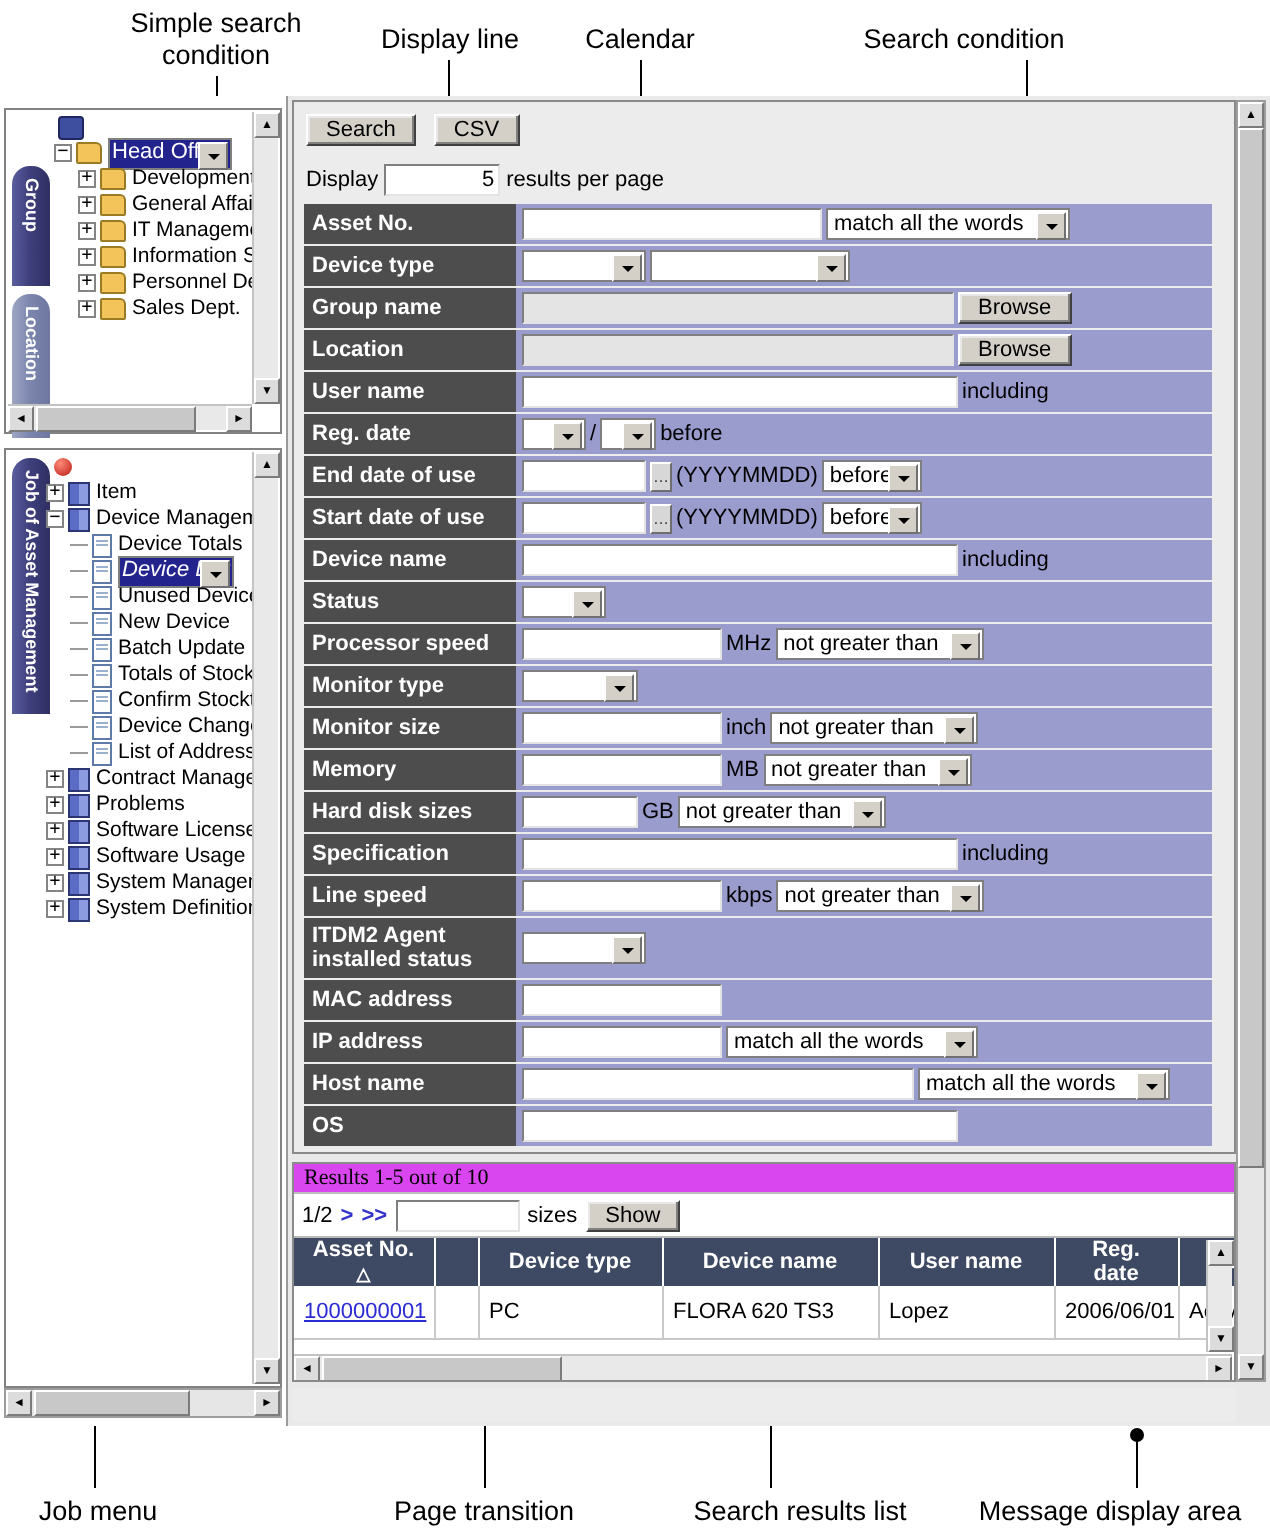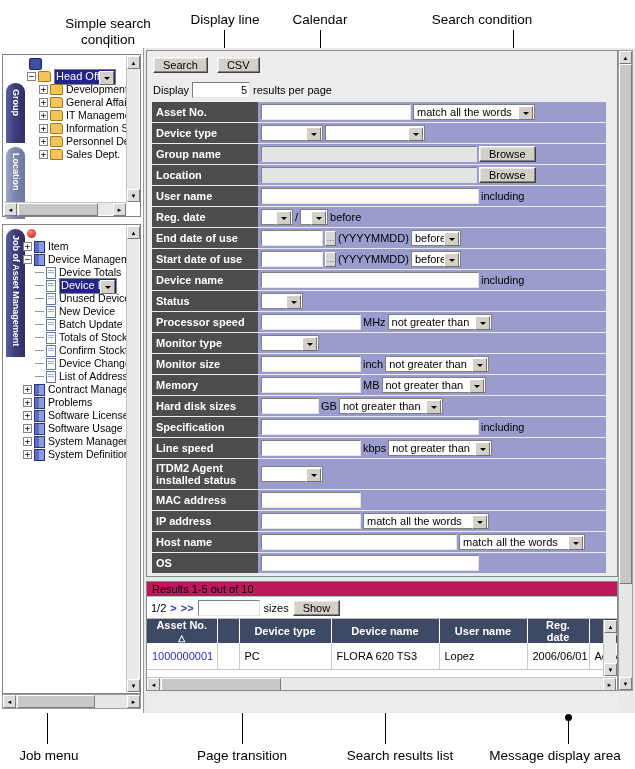--- a/index.html
+++ b/index.html
@@ -243,23 +243,24 @@
 
   
   #resultpane {
     position: absolute; left: 2px; top: 533px;
     width: 472px; height: 110px;
     background: #ffffff;
     border: 1px solid #8a8a8a;
     overflow: hidden;
   }
   .resbar {
-    height: 15px; background: #be185d;
+    height: 15px; background: #d946ef;
     font-size: 11px; padding: 1px 0 0 5px; color: #000;
     border-bottom: 1px solid #bdbdbd;
+    font-family: Liberation Serif, serif;
   }
   .pagebar {
     height: 22px; display: flex; align-items: center; gap: 4px;
     padding: 0 4px; font-size: 11px; background: #fff;
     border-bottom: 1px solid #b9b9b9;
   }
   .pagenum { font-size: 11px; }
   .pglink { color: #3333cc; font-weight: bold; font-size: 11px; cursor: pointer; }
   table.results {
     width: 100%; border-collapse: collapse; table-layout: fixed;
@@ -270,40 +271,40 @@
     font-size: 11px; height: 22px;
     border-right: 1px solid #ffffff;
     padding: 0 6px;
   }
   table.results td {
     height: 26px; border-right: 1px solid #c9c9c9;
     border-bottom: 1px solid #c9c9c9;
     padding: 0 5px; color: #000; font-size: 11px;
     background: #ffffff;
   }
-  .assetlink { color: #2b2bd4; }
+  .assetlink { color: #2b2bd4; text-decoration: underline; }
   .sortarrow { font-size: 9px; }
 
   
   #mainsb {
     position: absolute; right: 2px; top: 2px;
     width: 15px; height: 641px;
     background: #e6e6e6; border: 1px solid #9d9d9d;
   }
   #msgarea {
     position: absolute; left: 2px; top: 646px;
     width: 472px; height: 17px; background: #ececec;
   }
 </style>
 </head>
 <body>
 
 <div id="root">
 
-  <div class="anno" style="left:38px; top:16px; width:140px;">Simple search
+  <div class="anno" style="left:38px; top:4px; width:140px;">Simple search
 condition</div>
   <div class="leader v" style="left:108px; top:38px; height:24px;"></div>
 
   <div class="anno" style="left:170px; top:12px; width:110px;">Display line</div>
   <div class="leader v" style="left:224px; top:30px; height:62px;"></div>
   <div class="dot" style="left:221px; top:91px;"></div>
 
   <div class="anno" style="left:276px; top:12px; width:88px;">Calendar</div>
   <div class="leader v" style="left:320px; top:30px; height:196px;"></div>
   <div class="dot" style="left:317px; top:224px;"></div>
@@ -406,21 +407,21 @@
             <div class="trow" style="padding-left: 0px;">
               <span class="minus">−</span>
               <span class="bicon"></span>
               <span class="tlabel">Device Management</span>
             </div>
             <div class="trow" style="padding-left: 12px;">
               <span class="dash"></span>
               <span class="dicon"></span>
               <span class="tlabel">Device Totals</span>
             </div>
-            <div class="trow" style="padding-left: 12px;">
+            <div class="trow" style="padding-left: 12px; font-style: italic;">
               <span class="dash"></span>
               <span class="dicon"></span>
               <span class="tlabel sel">Device List</span>
             </div>
             <div class="trow" style="padding-left: 12px;">
               <span class="dash"></span>
               <span class="dicon"></span>
               <span class="tlabel">Unused Device List</span>
             </div>
             <div class="trow" style="padding-left: 12px;">

